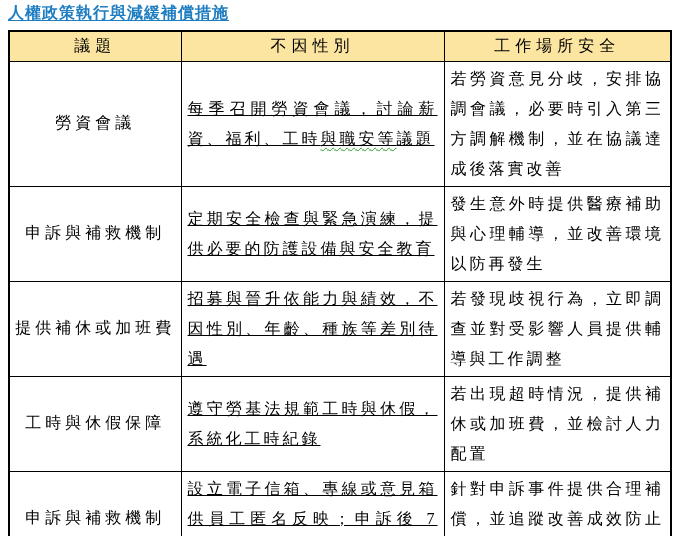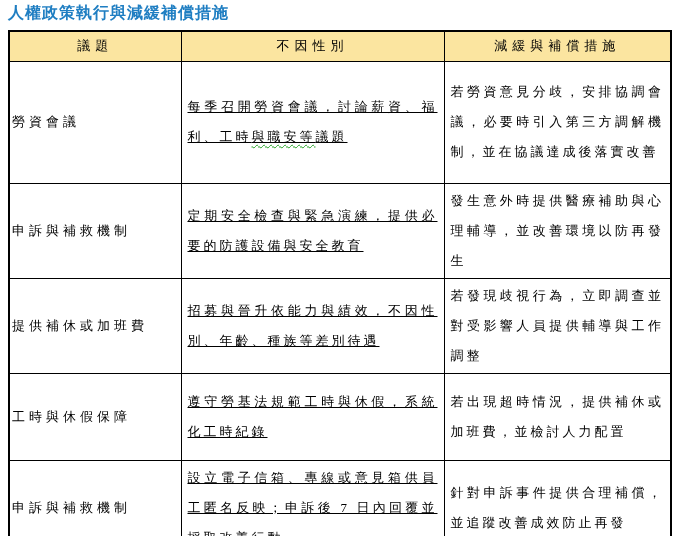--- a/index.html
+++ b/index.html
@@ -15,43 +15,45 @@
     font-family: "Liberation Serif", "DejaVu Serif", serif;
     color: #000;
   }
   .page { padding: 3px 8px 0 8px; }
   .doc-title {
     display: inline-block;
     font-size: 16px;
     font-weight: bold;
     letter-spacing: 1px;
     color: var(--title-color);
+    text-decoration: underline;
     text-decoration-color: var(--title-color);
     text-underline-offset: 2px;
     margin-bottom: 6px;
   }
   table.policy {
     border-collapse: collapse;
     table-layout: fixed;
     width: 662px;
     border: 2px solid var(--border-color);
   }
   .policy th, .policy td {
     border: 1px solid var(--border-color);
     vertical-align: middle;
-    font-size: 13px;
+    font-size: 16px;
   }
   .policy thead tr { height: 30px; }
   .policy th {
     background: var(--header-bg);
     font-weight: normal;
     text-align: center;
     letter-spacing: 5px;
   }
   td.issue {
+    text-align: center;
     letter-spacing: 4px;
     padding: 0 2px;
   }
   td.exec, td.mit {
     text-align: justify;
     line-height: 30px;
     padding: 2px 6px;
     line-break: strict;
   }
   td.exec { letter-spacing: 3px; text-decoration: underline; }
@@ -76,21 +78,21 @@
   <table class="policy">
     <colgroup>
       <col style="width:172px">
         <col style="width:263px">
         <col style="width:227px">
     </colgroup>
     <thead>
       <tr>
         <th>議題</th>
         <th>不因性別</th>
-        <th>減緩與補償措施</th>
+        <th>工作場所安全</th>
       </tr>
     </thead>
     <tbody>
       <tr>
         <td class="issue">勞資會議</td>
         <td class="exec"><span>每季召開勞資會議，討論薪資、福利、工時</span><span class="squiggle">與職安等</span><span>議題</span></td>
         <td class="mit">若勞資意見分歧，安排協調會議，必要時引入第三方調解機制，並在協議達成後落實改善</td>
       </tr>
       <tr>
         <td class="issue">申訴與補救機制</td>

